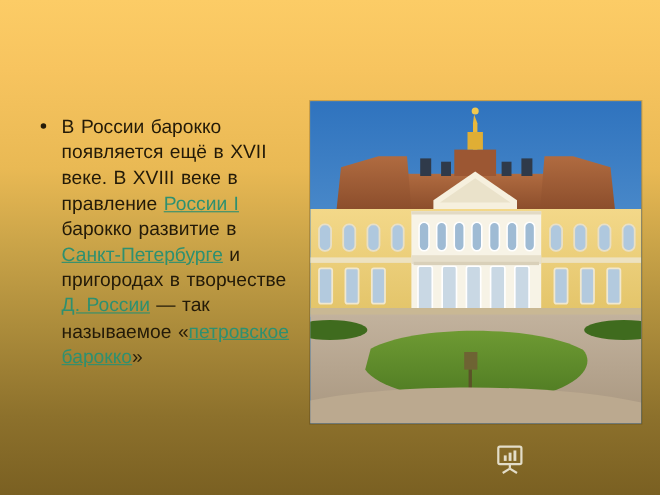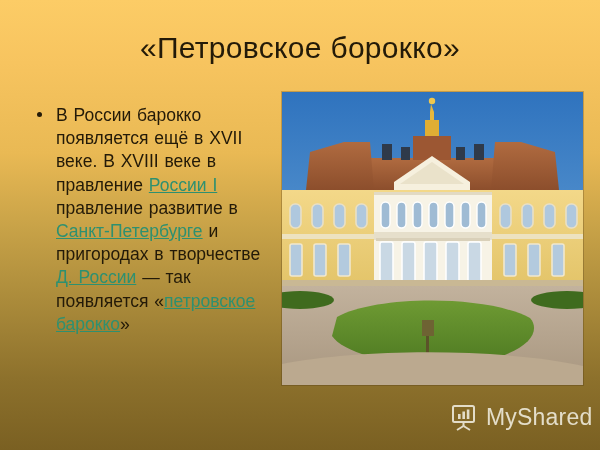--- a/index.html
+++ b/index.html
@@ -109,27 +109,26 @@
     color: #E9E4D2;
     letter-spacing: 0.2px;
     line-height: 30px;
   }
 </style>
 </head>
 <body>
 
 <div id="slide">
 
-  <div id="title">«Петровское борокко»</div>
 
   <div id="body-block">
     <div id="bullet-row">
       <span id="bullet-dot"></span>
       <div id="body-text">
-        <span>В России барокко появляется ещё в XVII веке. В XVIII веке в правление </span><a class="lnk" href="#">России I</a><span> правление развитие в </span><a class="lnk" href="#">Санкт-Петербурге</a><span> и пригородах в творчестве </span><a class="lnk" href="#">Д. России</a><span> — так появляется «</span><a class="lnk" href="#">петровское барокко</a><span>»</span>
+        <span>В России барокко появляется ещё в XVII веке. В XVIII веке в правление </span><a class="lnk" href="#">России I</a><span> барокко развитие в </span><a class="lnk" href="#">Санкт-Петербурге</a><span> и пригородах в творчестве </span><a class="lnk" href="#">Д. России</a><span> — так называемое «</span><a class="lnk" href="#">петровское барокко</a><span>»</span>
       </div>
     </div>
   </div>
 
   <div id="photo">
     <svg width="301" height="293" viewBox="0 0 301 293" xmlns="http://www.w3.org/2000/svg">
       <defs>
         <linearGradient id="sky" x1="0" y1="0" x2="0" y2="1">
           <stop offset="0%" stop-color="#2F73BE"></stop>
           <stop offset="60%" stop-color="#4D8CCB"></stop>
@@ -250,16 +249,15 @@
       <svg width="30" height="30" viewBox="0 0 30 30" xmlns="http://www.w3.org/2000/svg">
         <rect x="4" y="4" width="21" height="16" rx="1.5" fill="none" stroke="#E9E4D2" stroke-width="2"></rect>
         <rect x="9" y="12" width="2.6" height="5" fill="#E9E4D2"></rect>
         <rect x="13.4" y="9.5" width="2.6" height="7.5" fill="#E9E4D2"></rect>
         <rect x="17.8" y="7.5" width="2.6" height="9.5" fill="#E9E4D2"></rect>
         <line x1="14.5" y1="20" x2="14.5" y2="24" stroke="#E9E4D2" stroke-width="2"></line>
         <line x1="14.5" y1="24" x2="8" y2="28" stroke="#E9E4D2" stroke-width="2"></line>
         <line x1="14.5" y1="24" x2="21" y2="28" stroke="#E9E4D2" stroke-width="2"></line>
       </svg>
     </span>
-    <span id="logo-text">MyShared</span>
   </div>
 
 </div>
 
 </body></html>

